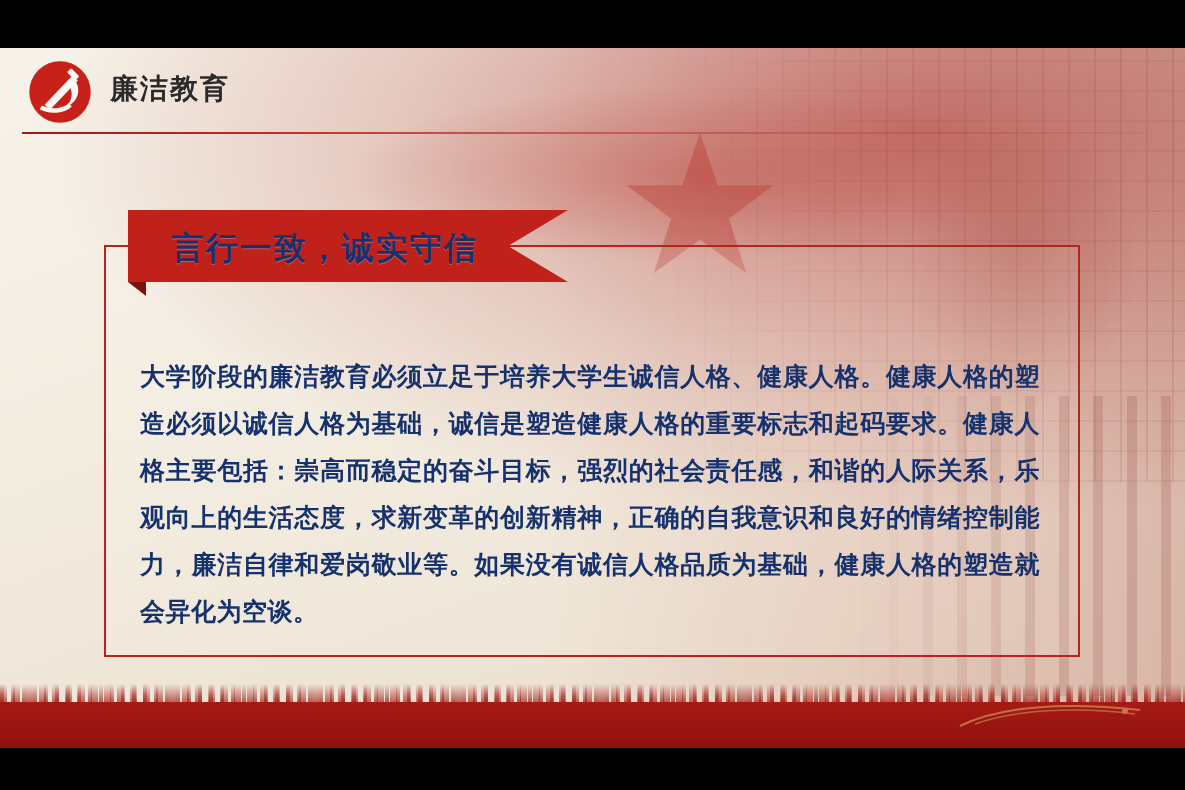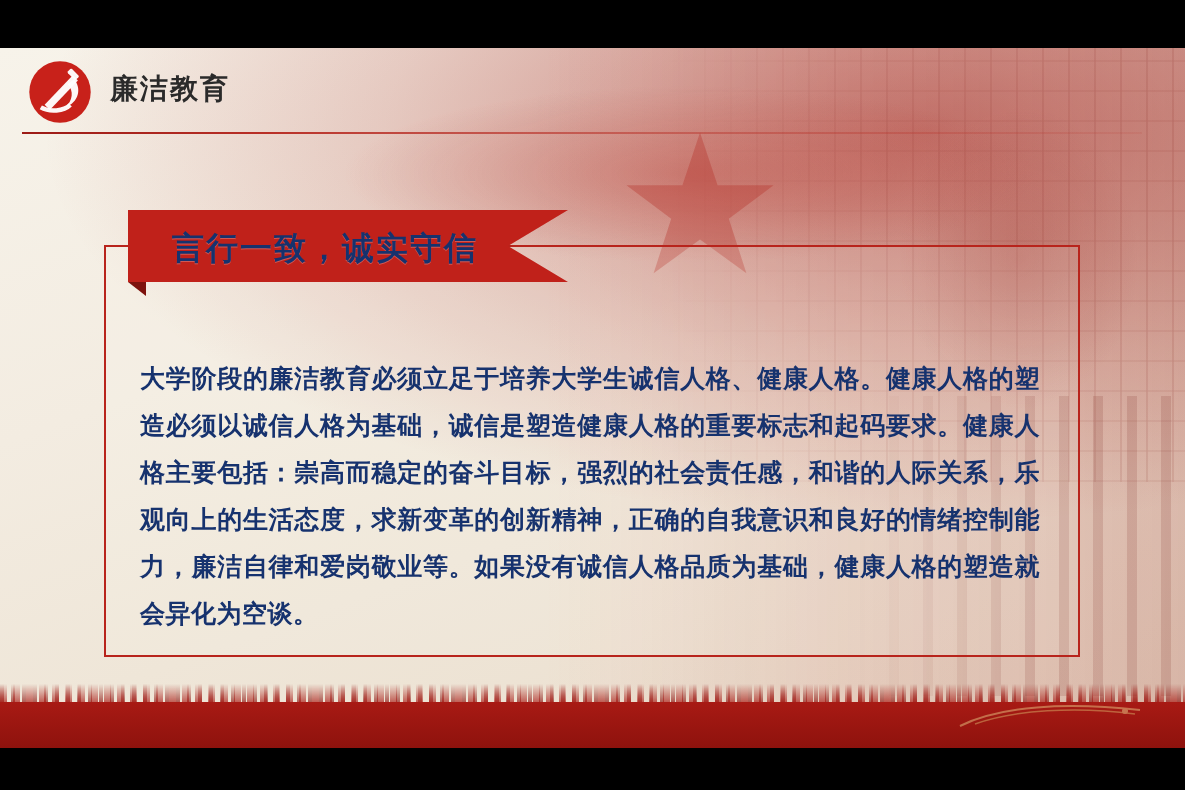--- a/index.html
+++ b/index.html
@@ -167,21 +167,21 @@
     position: absolute;
     left: 140px;
     top: 307px;
     width: 900px;
     font-size: 25px;
     line-height: 47px;
     font-weight: 700;
     color: #16326e;
     letter-spacing: 0.5px;
     text-align: justify;
-    font-family: Liberation Sans, sans-serif;
+    font-family: Liberation Mono, monospace;
   }
 
   
   .bottom-band {
     position: absolute;
     left: 0;
     bottom: 0;
     width: 1185px;
     height: 70px;
     overflow: hidden;

